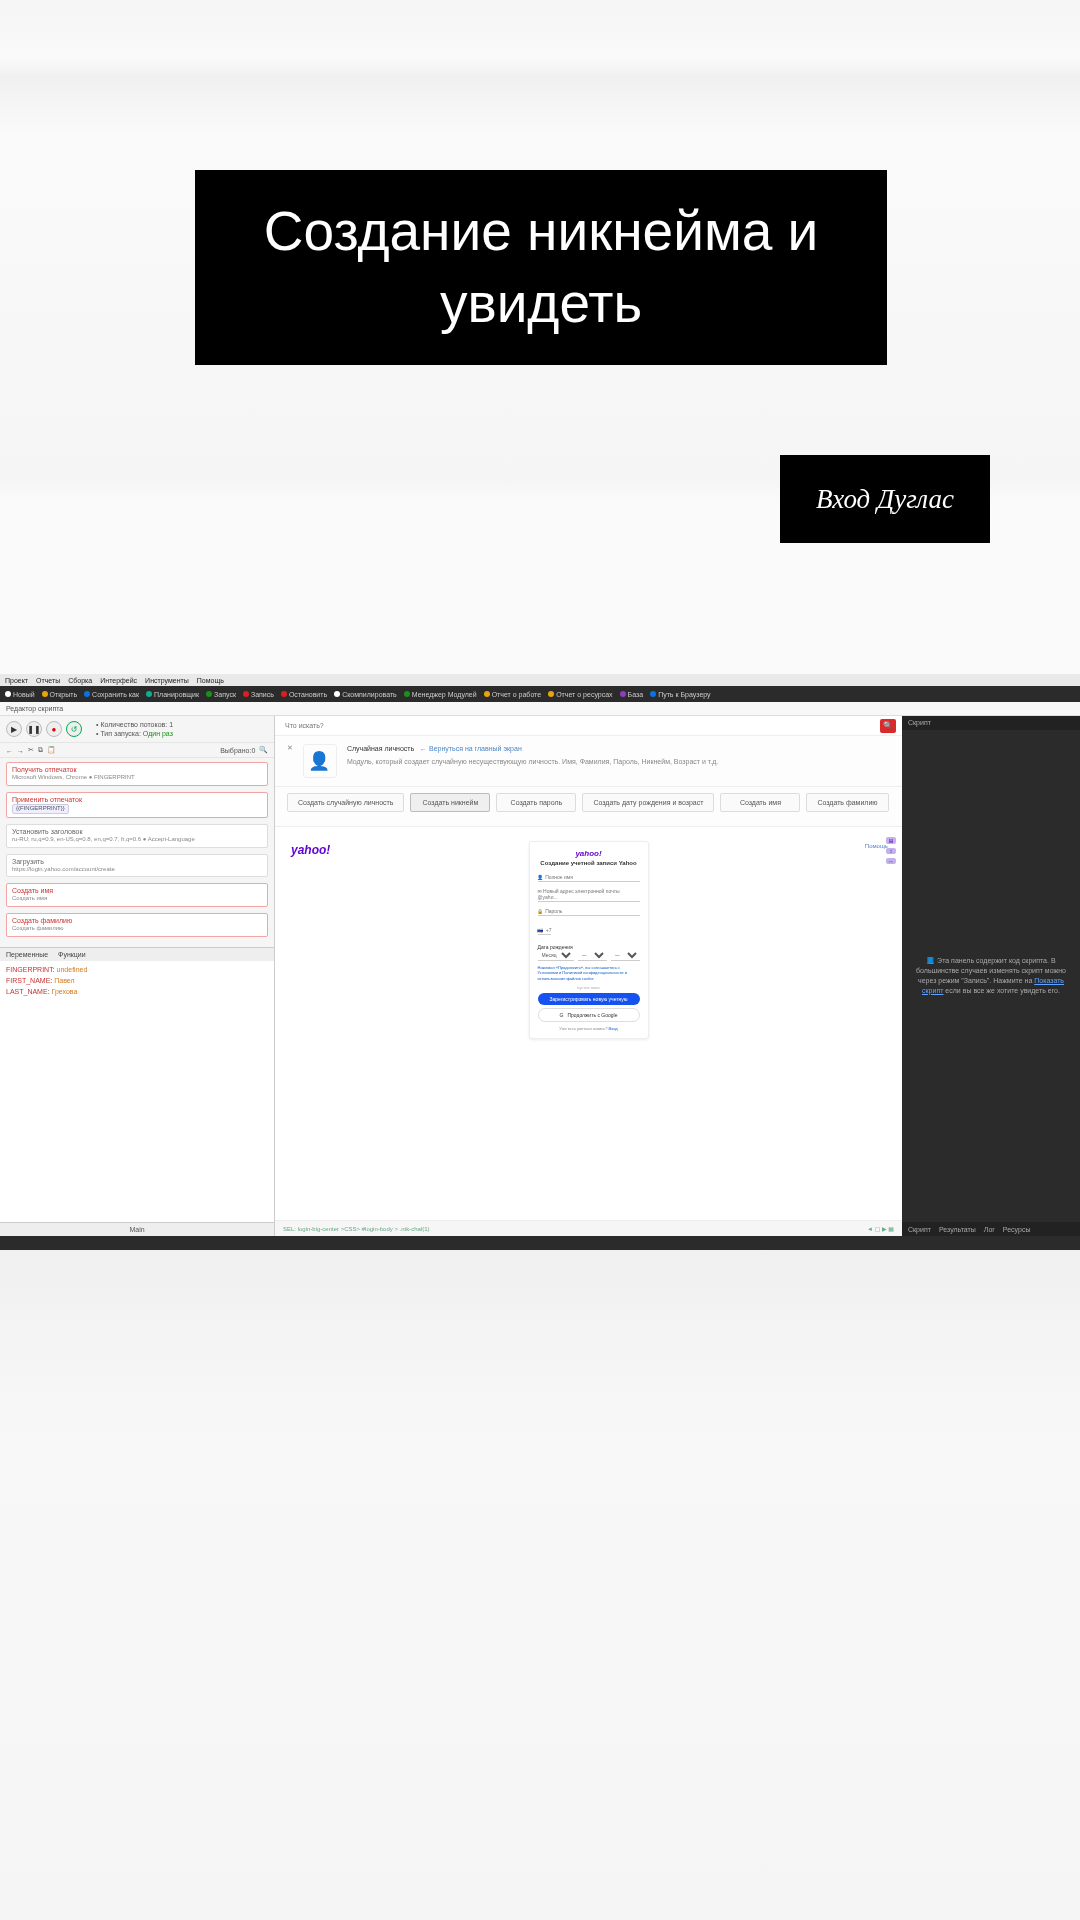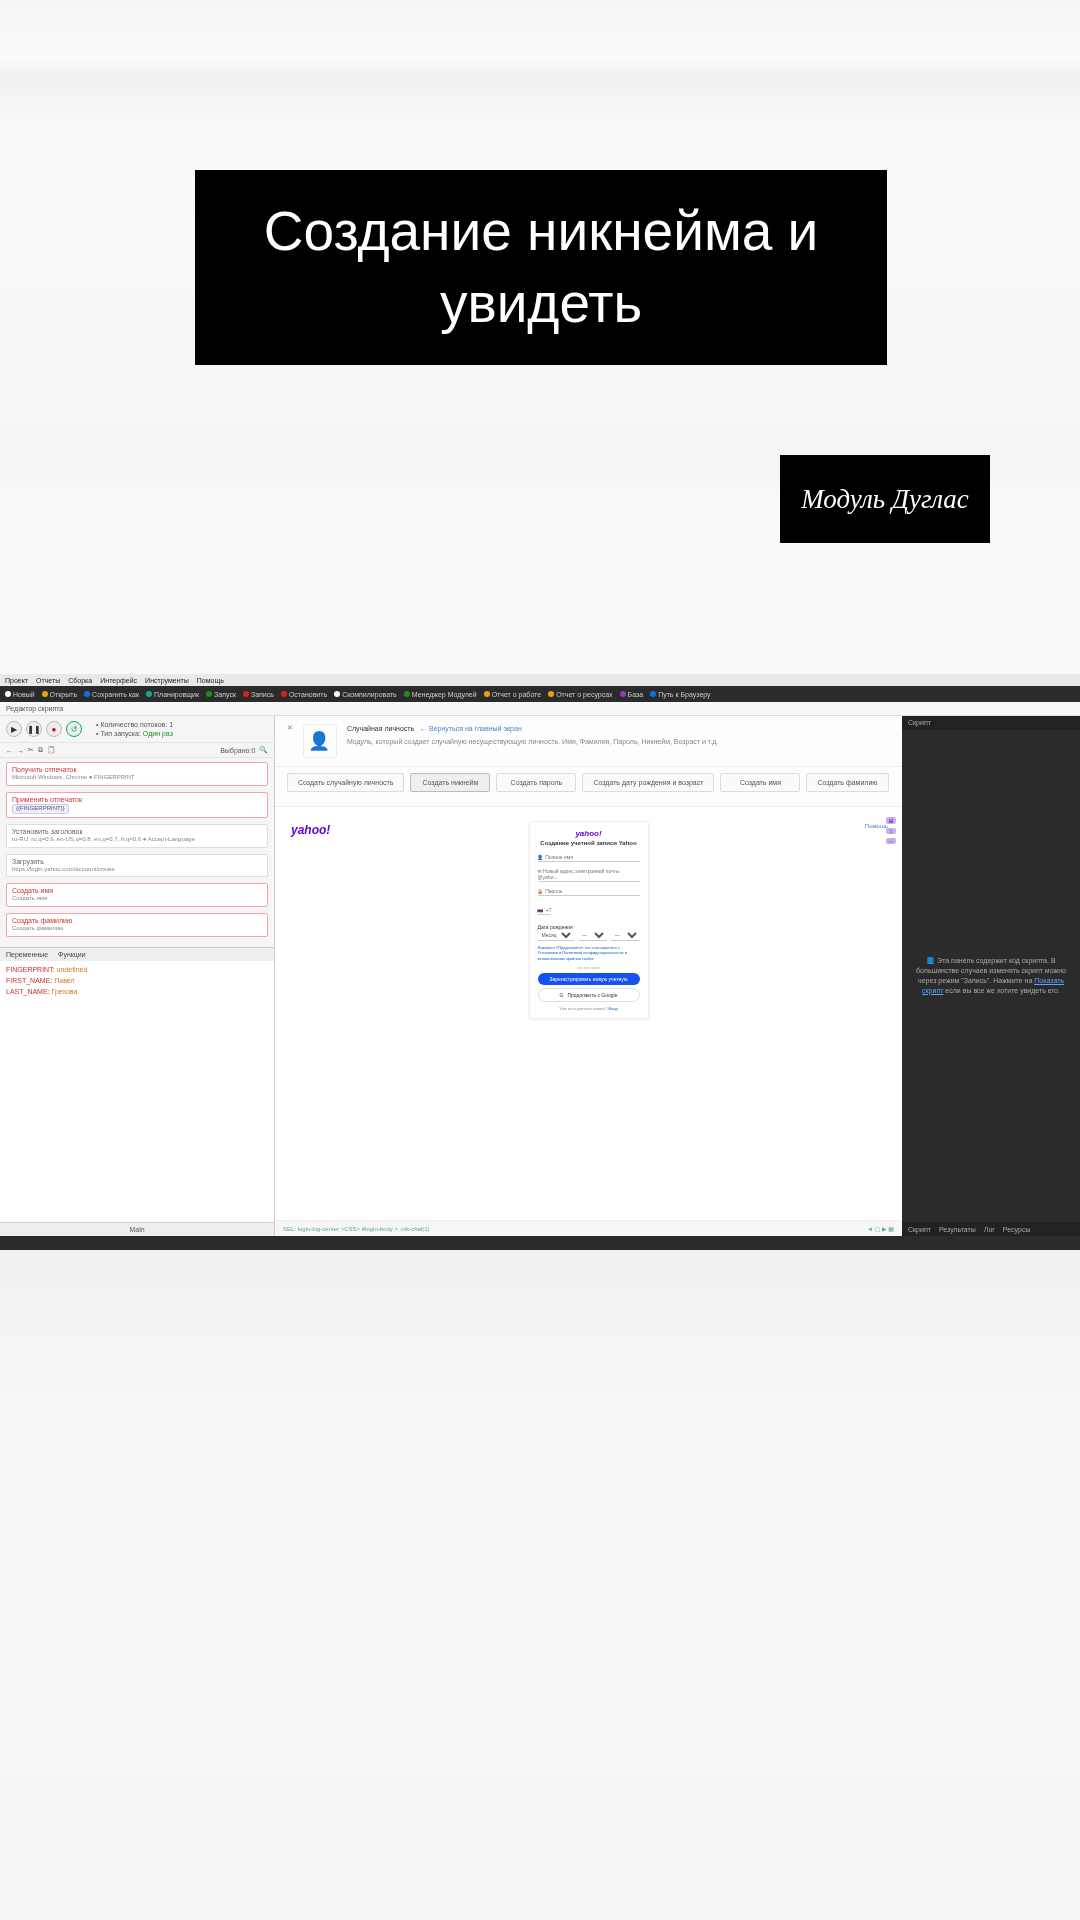--- a/index.html
+++ b/index.html
@@ -261,21 +261,21 @@
   .right-hdr { height:14px;background:#222;color:#aaa;padding:0 6px;line-height:14px; }
   .right-body { flex:1;display:flex;align-items:center;justify-content:center;padding:10px;text-align:center;line-height:1.4;color:#aaa; }
   .right-body a { color:#5ea4ff;text-decoration:underline; }
   .right-tabs { height:14px;background:#222;display:flex;gap:8px;padding:0 6px;align-items:center;color:#aaa;font-size:7px; }
 
 </style>
 </head>
 <body>
 
 <div class="title-overlay">Создание никнейма и увидеть</div>
-<div class="author-overlay">Модуль Дуглас</div>
+<div class="author-overlay">Вход Дуглас</div>
 
 <div class="ide-window">
 
   <div class="ide-menubar">
     <span>Проект</span>
     <span>Отчеты</span>
     <span>Сборка</span>
     <span>Интерфейс</span>
     <span>Инструменты</span>
     <span>Помощь</span>
@@ -399,20 +399,24 @@
       </div>
       <div class="vars-list">
         <div><span class="vk">FINGERPRINT</span>: <span class="vv">undefined</span></div>
         <div><span class="vk">FIRST_NAME</span>: <span class="vv">Павел</span></div>
         <div><span class="vk">LAST_NAME</span>: <span class="vv">Грехова</span></div>
       </div>
       <div class="left-footer">Main</div>
     </div>
 
     <div class="center-panel">
+      <div class="center-search">
+        <input placeholder="Что искать?" style="">
+        <div class="srch-btn">🔍</div>
+      </div>
 
       <div class="module-hdr">
         <div style="color:#888;cursor:pointer">✕</div>
         <div class="icon">👤</div>
         <div class="desc">
           <div class="crumb">
             <b>Случайная личность</b>
             &nbsp;&nbsp;<span>← Вернуться на главный экран</span>
           </div>
           <div>Модуль, который создает случайную несуществующую личность. Имя, Фамилия, Пароль, Никнейм, Возраст и т.д.</div>

